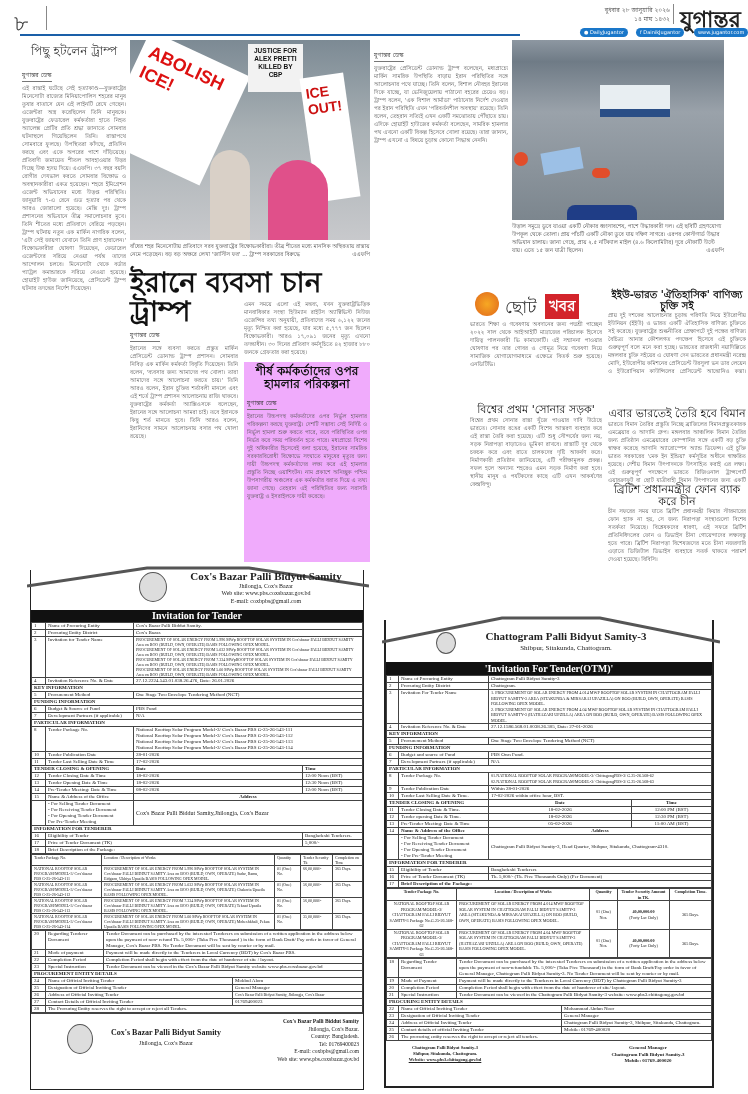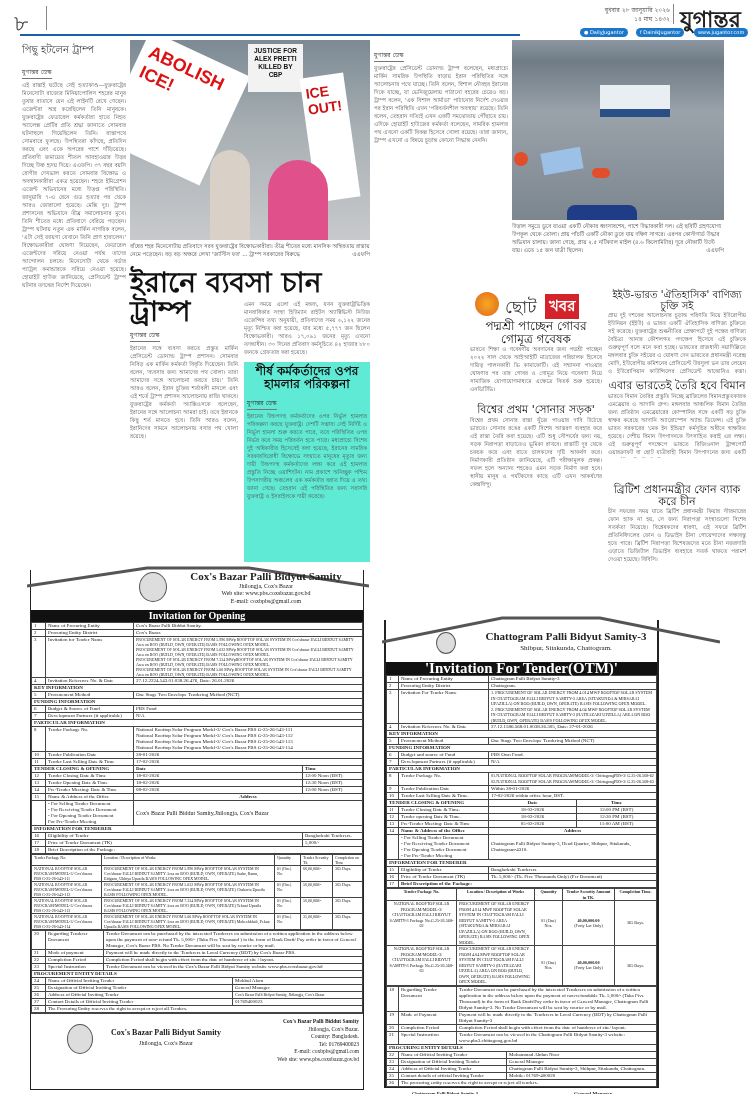--- a/index.html
+++ b/index.html
@@ -7,26 +7,26 @@
 .abs{position:absolute}
 .header{left:0;top:0;width:748px;height:38px}
 .pageno{left:14px;top:6px;font-size:22px;color:#444;font-family:"DejaVu Serif",serif}
 .hsep{left:46px;top:6px;width:1px;height:24px;background:#888}
 .section{left:56px;top:3px;font-size:25px;font-weight:bold;color:#1a77c9;font-family:"DejaVu Sans",sans-serif}
 .hline{left:20px;top:34px;width:500px;height:2px;background:#1a5fa8}
 .dateline{left:590px;top:5px;font-size:6px;color:#444;text-align:right;width:80px;line-height:9px}
 .logo{left:680px;top:2px;font-size:22px;font-weight:bold;color:#222;font-family:"DejaVu Serif",serif}
 .social{top:28px;height:9px;border-radius:5px;background:#1a77c9;color:#fff;font-size:5px;line-height:9px;padding:0 4px}
 .col-text{font-size:5.5px;line-height:8px;color:#555;text-align:justify}
-.kicker{font-size:10px;color:#333;text-align:left}
+.kicker{font-size:12px;color:#333;text-align:center}
 .hl{font-weight:bold;color:#111;text-align:center;line-height:1.05}
 .by{font-size:6px;color:#333;border-bottom:1px solid #777;display:inline-block;margin:2px 0}
 .photo{overflow:hidden}
 .caption{font-size:5.5px;line-height:8px;color:#444}
-.box-pink{background:#5eead4}
+.box-pink{background:#f0abfc}
 .tender{border:1px solid #222;background:#fff}
 .tt{width:100%;border-collapse:collapse;font-family:"Liberation Serif",serif;font-size:5px;line-height:6px}
 .tt td{border:1px solid #444;padding:0 2px;vertical-align:top}
 .tt .sec td{font-weight:bold;font-size:5px;background:#fff}
 .roof{height:40px;position:relative}
 .banner{background:#111;color:#fff;text-align:center;font-family:"Liberation Serif",serif;font-weight:bold}
 .org{font-family:"Liberation Serif",serif;text-align:center}
 .seal{border:1px solid #555;border-radius:50%;background:#ddd}
 .noteicon{border-radius:50%}
 </style>
@@ -95,53 +95,52 @@
   <div class="by">যুগান্তর ডেস্ক</div>
   <div class="col-text" style="height:140px;overflow:hidden">ইরানের উচ্চপদস্থ কর্মকর্তাদের ওপর নির্ভুল হামলার পরিকল্পনা করছে যুক্তরাষ্ট্র। দেশটি সম্ভাব্য সেই নির্দিষ্ট ও নির্ভুল হামলা শুরু করতে পারে, তবে পরিস্থিতির ওপর নির্ভর করে সময় পরিবর্তন হতে পারে। মধ্যপ্রাচ্যে বিশেষ দুই অধিকারীর হিসেবেই বলা হয়েছে, ইরানের সামরিক সরকারবিরোধী বিক্ষোভে সংঘাতে মানুষের মৃত্যুর জন্য দায়ী উচ্চপদস্থ কর্মকর্তাদের লক্ষ্য করে এই হামলার প্রস্তুতি নিচ্ছে ওয়াশিংটন। নাম প্রকাশে অনিচ্ছুক পশ্চিম উপসাগরীয় অঞ্চলের এক কর্মকর্তার বরাত দিয়ে এ তথ্য জানা গেছে। তেহরান এই পরিস্থিতির জন্য সরাসরি যুক্তরাষ্ট্র ও ইসরাইলকে দায়ী করেছে।</div>
 </div>
 
 <div class="abs" style="left:475px;top:292px;width:140px;height:26px">
   <div class="abs noteicon" style="left:0;top:0;width:24px;height:24px;background:radial-gradient(circle,#f7a823,#e0671b)"></div>
   <span class="abs" style="left:30px;top:2px;font-size:17px;color:#333">ছোট</span>
   <span class="abs" style="left:70px;top:2px;font-size:15px;color:#fff;background:#d3242b;padding:0 4px;font-weight:bold">খবর</span>
 </div>
 <div class="abs" style="left:470px;top:320px;width:132px">
-  <div class="hl" style="font-size:12px;font-weight:normal">পদ্মশ্রী পাচ্ছেন গোবর গোমূত্র গবেষক</div>
   <div class="col-text" style="height:58px;overflow:hidden">ভারতে শিক্ষা ও গবেষণায় অবদানের জন্য পদ্মশ্রী পাচ্ছেন ২০২২ সাল থেকে আইআইটি মাদ্রাজের পরিচালক হিসেবে দায়িত্ব পালনকারী ভি কামাকোটি। এই সম্মাননা পাওয়ার ঘোষণার পর তার গোবর ও গোমূত্র নিয়ে গবেষণা নিয়ে সামাজিক যোগাযোগমাধ্যমে এক্ষেত্রে বিতর্ক শুরু হয়েছে। এনডিটিভি।</div>
 </div>
 <div class="abs" style="left:470px;top:404px;width:132px">
   <div class="hl" style="font-size:11px;font-weight:normal">বিশ্বের প্রথম 'সোনার সড়ক'</div>
   <div class="col-text" style="height:150px;overflow:hidden">বিশ্বের প্রথম সোনার রাস্তা খুঁজে পাওয়ার দাবি উঠেছে ভারতে। সোনার রঙের একটি বিশেষ আস্তরণ ব্যবহার করে এই রাস্তা তৈরি করা হয়েছে। এটি শুধু সৌন্দর্যের জন্য নয়, সড়ক নিরাপত্তা বাড়াতেও ভূমিকা রাখবে। রাস্তাটি দূর থেকে চকচক করে এবং রাতে চালকদের দৃষ্টি আকর্ষণ করে। নির্মাণকারী প্রতিষ্ঠান জানিয়েছে, এটি পরীক্ষামূলক প্রকল্প। সফল হলে অন্যান্য শহরেও এমন সড়ক নির্মাণ করা হবে। স্থানীয় মানুষ ও পর্যটকদের কাছে এটি এখন আকর্ষণের কেন্দ্রবিন্দু।</div>
 </div>
 
 <div class="abs" style="left:608px;top:290px;width:138px">
-  <div class="hl" style="font-size:10px;font-weight:normal">ইইউ-ভারত 'ঐতিহাসিক' বাণিজ্য চুক্তি সই</div>
+  <div class="hl" style="font-size:10px;font-weight:bold">ইইউ-ভারত 'ঐতিহাসিক' বাণিজ্য চুক্তি সই</div>
   <div class="col-text" style="height:64px;overflow:hidden">প্রায় দুই দশকের আলোচনার চূড়ান্ত পরিণতি নিয়ে ইউরোপীয় ইউনিয়ন (ইইউ) ও ভারত একটি ঐতিহাসিক বাণিজ্য চুক্তিতে সই করেছে। যুক্তরাষ্ট্রের শুল্কনীতির প্রেক্ষাপটে দুই পক্ষের বাণিজ্য বৈচিত্র্য আনার কৌশলগত পদক্ষেপ হিসেবে এই চুক্তিকে গুরুত্বপূর্ণ বলে মনে করা হচ্ছে। ভারতের রাজধানী নয়াদিল্লিতে মঙ্গলবার চুক্তি সইয়ের এ ঘোষণা দেন ভারতের প্রধানমন্ত্রী নরেন্দ্র মোদি, ইউরোপীয় কমিশনের প্রেসিডেন্ট উরসুলা ভন ডার লেয়েন ও ইউরোপিয়ান কাউন্সিলের প্রেসিডেন্ট আন্তোনিও কস্তা। এএফপি।</div>
 </div>
-<div class="abs" style="left:608px;top:380px;width:138px">
+<div class="abs" style="left:608px;top:408px;width:138px">
   <div class="hl" style="font-size:11px;font-weight:normal">এবার ভারতেই তৈরি হবে বিমান</div>
   <div class="col-text" style="height:66px;overflow:hidden">ভারতে বিমান তৈরির প্রস্তুতি নিচ্ছে ব্রাজিলের বিমানপ্রস্তুতকারক এমব্রেয়ার ও আদানি গ্রুপ। মঙ্গলবার আঞ্চলিক বিমান তৈরির জন্য প্রতিষ্ঠান এমব্রেয়ারের কোম্পানির সঙ্গে একটি বড় চুক্তি স্বাক্ষর করেছে আদানি অ্যারোস্পেস অ্যান্ড ডিফেন্স। এই চুক্তি ভারত সরকারের 'মেক ইন ইন্ডিয়া' কর্মসূচির অধীনে স্বাক্ষরিত হয়েছে। দেশীয় বিমান উৎপাদনকে উৎসাহিত করাই এর লক্ষ্য। এই গুরুত্বপূর্ণ পদক্ষেপে ভারতে রিজিওনাল ট্রান্সপোর্ট এয়ারক্রাফট বা ছোট যাত্রীবাহী বিমান উৎপাদনের জন্য একটি সম্পূর্ণ ইকোসিস্টেম তৈরি করবে।</div>
 </div>
 <div class="abs" style="left:608px;top:484px;width:138px">
   <div class="hl" style="font-size:11px;font-weight:normal">ব্রিটিশ প্রধানমন্ত্রীর ফোন ব্যাক করে চীন</div>
   <div class="col-text" style="height:64px;overflow:hidden">চীন সফরের সময় যাতে ব্রিটিশ প্রধানমন্ত্রী কিয়ার স্টারমারের ফোন হ্যাক না হয়, সে জন্য নিরাপত্তা সংস্থাগুলো বিশেষ সতর্কতা নিয়েছে। বিশ্লেষকদের ধারণা, এই সফরে ব্রিটিশ প্রতিনিধিদলের ফোন ও ডিভাইস চীনা গোয়েন্দাদের লক্ষ্যবস্তু হতে পারে। ব্রিটিশ নিরাপত্তা বিশেষজ্ঞদের মতে চীনা নজরদারি এড়াতে ডিজিটাল ডিভাইস ব্যবহারে সতর্ক থাকতে পরামর্শ দেওয়া হয়েছে। বিবিসি।</div>
 </div>
 
 <div class="abs tender" style="left:30px;top:570px;width:334px;height:520px;border-top:none">
   <div class="roof" style="height:40px">
     <svg class="abs" style="left:-4px;top:-4px" width="342" height="30">
         <path d="M0 20 L120 2 L222 2 L342 20" stroke="#555" stroke-width="3" fill="none"></path>
       </svg>
     <div class="abs seal" style="left:108px;top:2px;width:28px;height:30px"></div>
     <div class="abs org" style="left:140px;top:0;width:190px;font-size:11px;font-weight:bold">Cox's Bazar Palli Bidyut Samity</div>
     <div class="abs org" style="left:140px;top:13px;width:190px;font-size:6px">Jhilongja, Cox's Bazar</div>
     <div class="abs org" style="left:140px;top:20px;width:190px;font-size:6px">Web site: www.pbs.coxsbazar.gov.bd</div>
     <div class="abs org" style="left:140px;top:28px;width:190px;font-size:6px">E-mail: coxbpbs@gmail.com</div>
   </div>
-  <div class="banner" style="font-size:10px;height:12px;line-height:12px">Invitation for Opening</div>
+  <div class="banner" style="font-size:10px;height:12px;line-height:12px">Invitation for Tender</div>
   <table class="tt">
     <colgroup>
         <col style="width:14px">
         <col style="width:88px">
         <col>
         <col style="width:60px">
       </colgroup>
     <tbody>
         <tr>
           <td>1</td>
@@ -380,30 +379,30 @@
       <div style="font-weight:bold">Cox's Bazar Palli Biddut Samity</div>
       <div>Jhilongja, Cox's Bazar.</div>
       <div>Country: Bangladesh.</div>
       <div>Tel: 01769400023</div>
       <div>E-mail: coxbpbs@gmail.com</div>
       <div>Web site: www.pbs.coxsbazar.gov.bd</div>
     </div>
   </div>
 </div>
 
-<div class="abs tender" style="left:384px;top:620px;width:275px;height:468px;border-top:none;border-width:2px">
+<div class="abs tender" style="left:384px;top:620px;width:330px;height:468px;border-top:none;border-width:2px">
   <div class="roof" style="height:42px">
     <svg class="abs" style="left:-4px;top:-4px" width="338" height="30">
         <path d="M0 26 L120 2 L218 2 L338 26" stroke="#555" stroke-width="3" fill="none"></path>
       </svg>
     <div class="abs seal" style="left:50px;top:12px;width:20px;height:22px"></div>
     <div class="abs org" style="left:70px;top:10px;width:220px;font-size:11px;font-weight:bold">Chattogram Palli Bidyut Samity-3</div>
     <div class="abs org" style="left:70px;top:24px;width:220px;font-size:7px">Shibpur, Sitakunda, Chattogram.</div>
   </div>
-  <div class="banner" style="font-size:15px;height:13px;line-height:13px">'Invitation For Tender(OTM)'</div>
+  <div class="banner" style="font-size:10px;height:13px;line-height:13px">'Invitation For Tender(OTM)'</div>
   <table class="tt">
     <colgroup>
         <col style="width:12px">
         <col style="width:90px">
         <col>
         <col style="width:80px">
       </colgroup>
     <tbody>
         <tr>
           <td>1</td>

